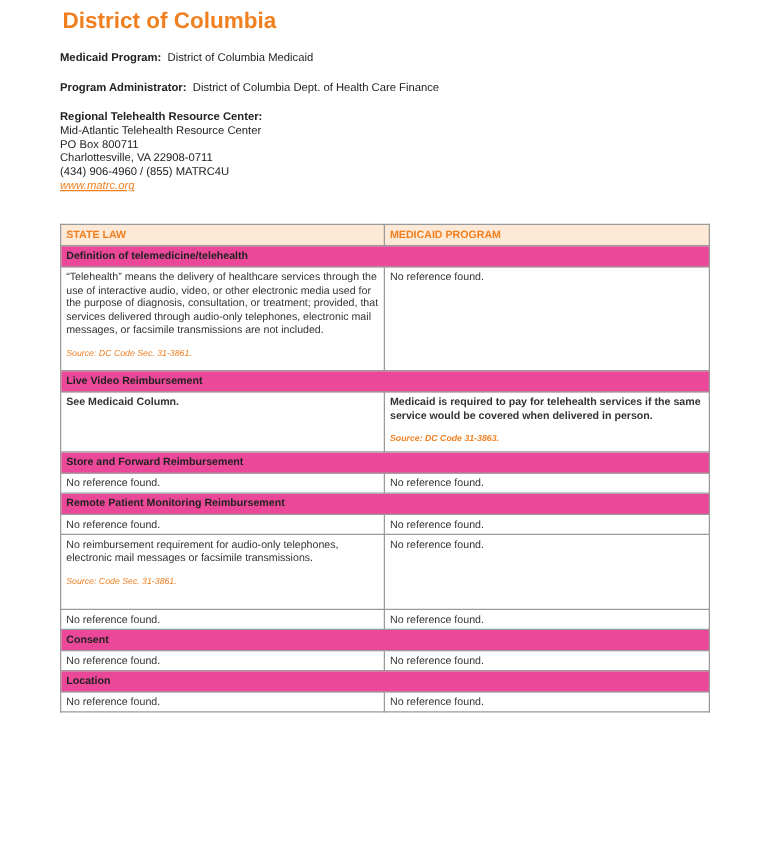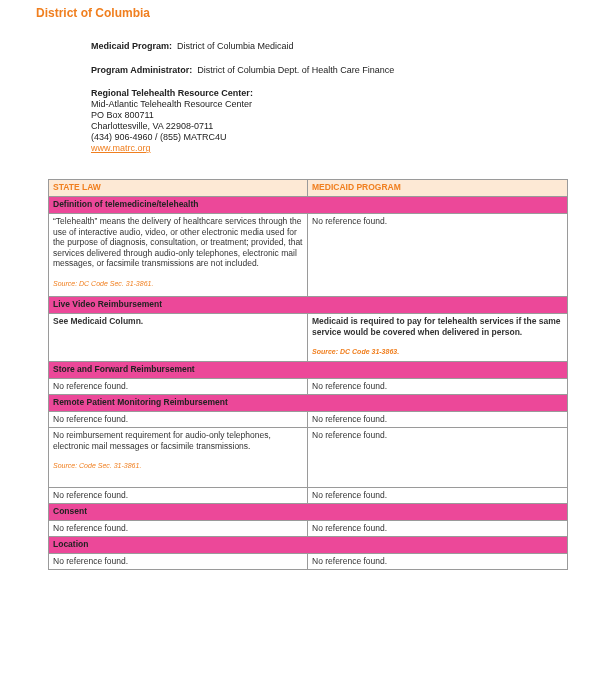--- a/index.html
+++ b/index.html
@@ -1,29 +1,29 @@
 <!DOCTYPE html>
 <html><head>
 <meta charset="utf-8">
 <style>
   html, body { margin: 0; padding: 0; background: #ffffff; }
   body {
     width: 612px; height: 675px; position: relative; overflow: hidden;
     font-family: "Liberation Sans", sans-serif; color: #222;
   }
   .title {
-    position: absolute; left: 36px; top: 6px;
-    font-size: 12px; font-weight: bold; color: #f07f1f; margin: 0;
+    position: absolute; left: 50px; top: 6px;
+    font-size: 18px; font-weight: bold; color: #f07f1f; margin: 0;
   }
-  .info { position: absolute; left: 48px; font-size: 9px; line-height: 11px; color: #222; margin-left: 43px; }
+  .info { position: absolute; left: 48px; font-size: 9px; line-height: 11px; color: #222; }
   .info b { font-weight: bold; }
   .info1 { top: 41px; }
   .info2 { top: 65px; }
   .info3 { top: 88px; }
-  .link { color: #f07f1f; text-decoration: underline; }
+  .link { color: #f07f1f; text-decoration: underline; font-style: italic; }
 
   table.grid {
     position: absolute; left: 48px; top: 179px;
     width: 519px; border-collapse: collapse; table-layout: fixed;
     font-size: 8.5px; line-height: 10.5px;
   }
   table.grid td, table.grid th {
     border: 1px solid #9a9a9a; padding: 2px 4px; vertical-align: top; text-align: left; margin-left: 20px;
   }
   col.c1 { width: 259px; }

